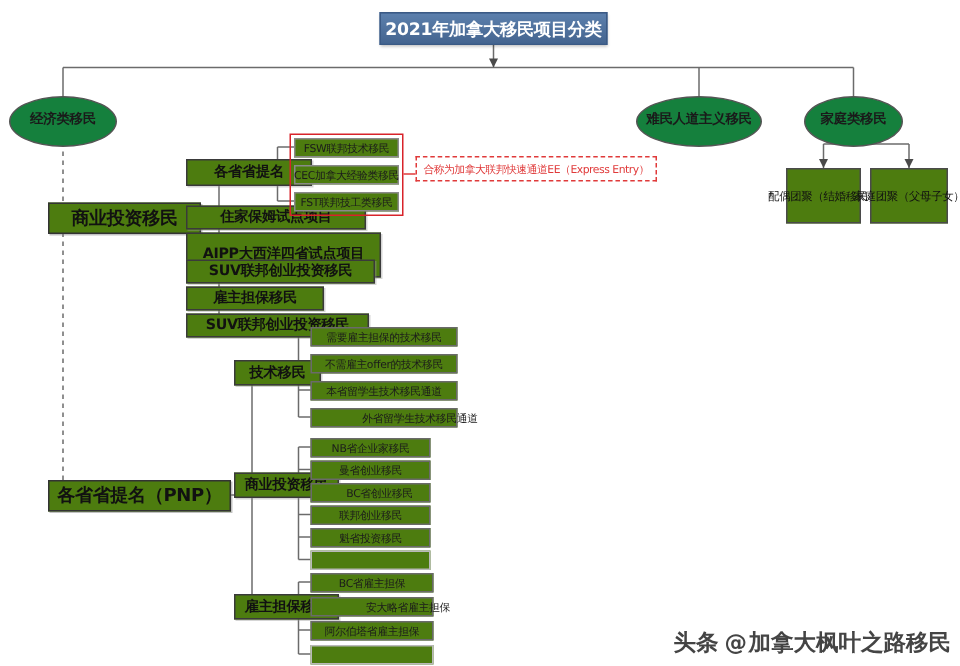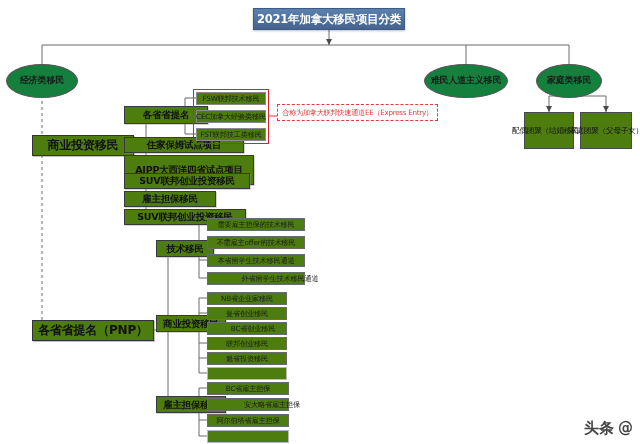--- a/index.html
+++ b/index.html
@@ -280,13 +280,14 @@
 <div class="node sm b6 empty"></div>
 
 <div class="node sm e1">BC省雇主担保</div>
 <div class="node sm e2">安大略省雇主担保</div>
 <div class="node sm e3">阿尔伯塔省雇主担保</div>
 <div class="node sm e4 empty"></div>
 
 <div class="watermark">
   <span class="wm-logo">头条</span>
   <span class="wm-at">@</span>
+  <span>加拿大枫叶之路移民</span>
 </div>
 
 </body></html>

